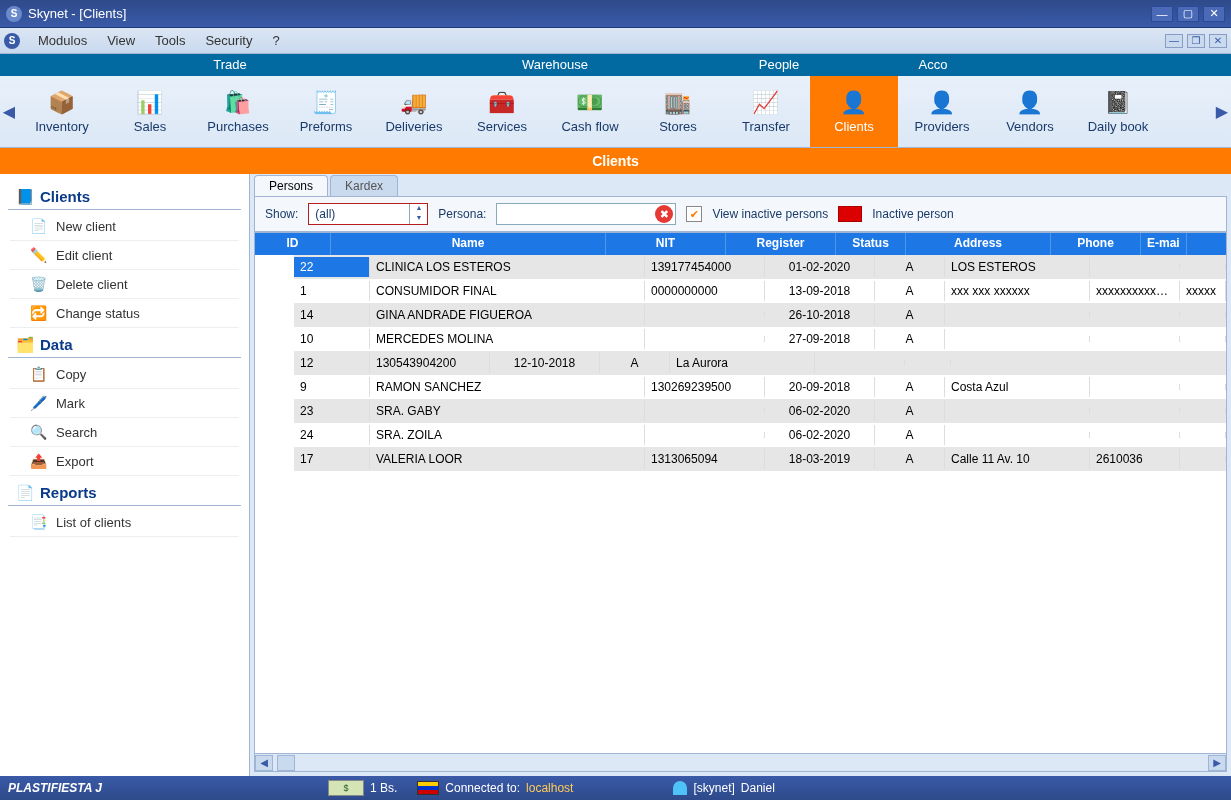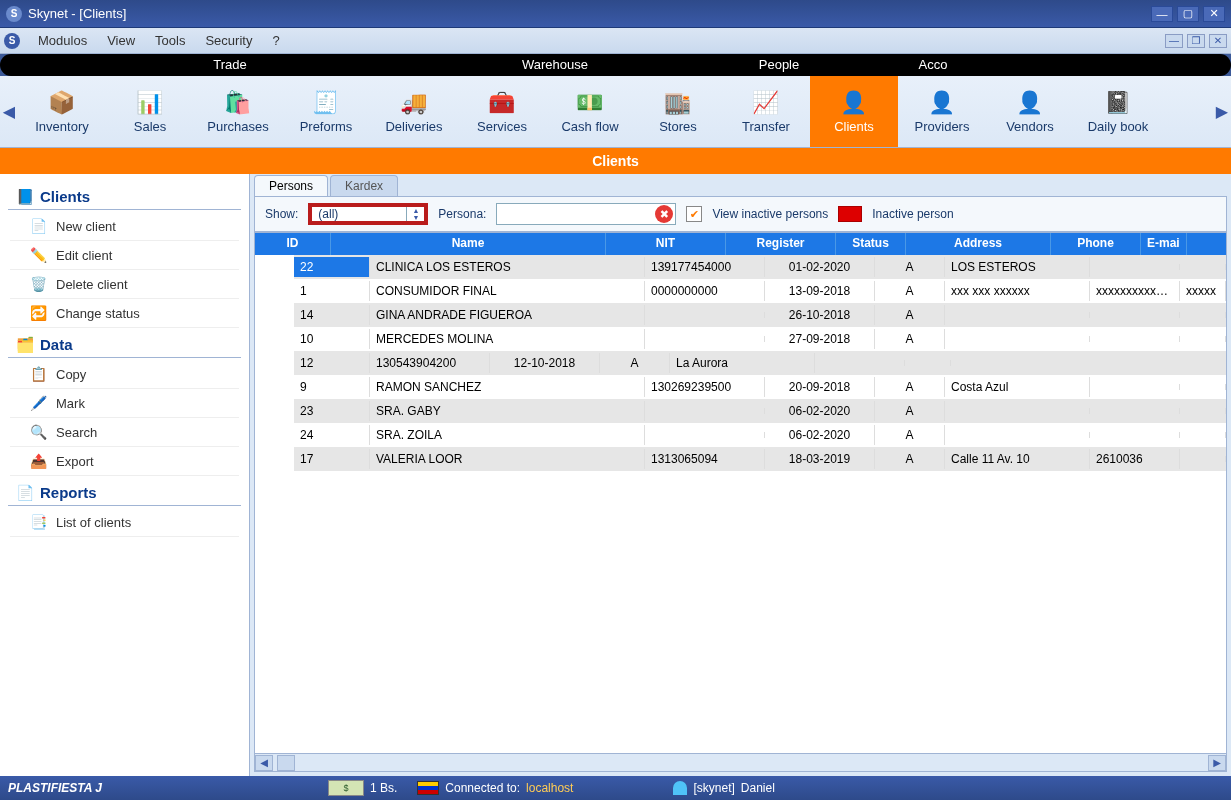--- a/index.html
+++ b/index.html
@@ -21,40 +21,40 @@
 .titlebar .app-icon{width:16px;height:16px;border-radius:50%;background:#6a8acc;display:inline-flex;align-items:center;justify-content:center;color:#fff;font-weight:bold;font-size:10px;margin-right:6px;}
 .titlebar-title{flex:1;font-size:13px;}
 .win-controls{display:flex;gap:4px;}
 .win-btn{width:22px;height:16px;background:#4a6ab8;color:#fff;font-size:11px;display:flex;align-items:center;justify-content:center;border:1px solid #2a4a98;cursor:pointer;}
 .win-btn.close{background:#4a6ab8;}
 .menubar{height:26px;background:linear-gradient(#dbe6f4,#c9d9ee);display:flex;align-items:center;padding:0 4px;border-bottom:1px solid #a0b4d4;}
 .menubar .menu-icon{width:16px;height:16px;border-radius:50%;background:#3a5aa8;color:#fff;display:inline-flex;align-items:center;justify-content:center;font-size:10px;font-weight:bold;margin-right:8px;}
 .menu-item{padding:4px 10px;color:#333;cursor:pointer;}
 .mdi-controls{margin-left:auto;display:flex;gap:4px;}
 .mdi-btn{width:18px;height:14px;background:#c9d9ee;border:1px solid #8a9cc4;font-size:10px;display:flex;align-items:center;justify-content:center;cursor:pointer;color:#3a5aa8;}
-.ribbon-tabs{height:22px;background:#000000;display:flex;color:#fff;font-weight:normal;border-radius:11px;}
+.ribbon-tabs{height:22px;background:#0369a1;display:flex;color:#fff;font-weight:normal;}
 .ribbon-tab{padding:3px 0;text-align:center;cursor:pointer;font-size:13px;}
 .ribbon{height:72px;background:linear-gradient(#e8f0fa,#dce8f6);display:flex;align-items:stretch;border-bottom:1px solid #a0b4d4;position:relative;}
 .ribbon-arrow{width:18px;display:flex;align-items:center;justify-content:center;color:#3a5aa8;font-size:16px;cursor:pointer;}
 .ribbon-item{width:88px;display:flex;flex-direction:column;align-items:center;justify-content:center;cursor:pointer;color:#1a3a6a;font-size:13px;}
 .ribbon-item.active{background:#ff7a00;color:#fff;}
 .ribbon-item .ri-icon{width:30px;height:28px;display:flex;align-items:center;justify-content:center;font-size:22px;margin-bottom:2px;}
 .section-title{height:26px;background:#ff7a00;color:#fff;text-align:center;font-size:14px;font-weight:bold;display:flex;align-items:center;justify-content:center;}
 .content{flex:1;display:flex;background:#e8f0fa;overflow:hidden;}
 .sidebar{width:262px;background:#fff;border-right:1px solid #a0b4d4;padding:6px 0;display:flex;flex-direction:column;overflow:auto;}
 .side-header{display:flex;align-items:center;padding:4px 10px;color:#0a3a8a;font-weight:bold;font-size:15px;border-bottom:1px solid #a0b4d4;margin:4px 8px 2px;}
 .side-header .sh-icon{width:16px;height:16px;margin-right:6px;display:inline-flex;align-items:center;justify-content:center;}
 .side-item{display:flex;align-items:center;padding:5px 12px 5px 20px;color:#333;cursor:pointer;font-size:13px;border-bottom:1px solid #eee;margin:0 10px;}
 .side-item .si-icon{width:18px;height:18px;margin-right:8px;display:inline-flex;align-items:center;justify-content:center;font-size:14px;}
 .main{flex:1;display:flex;flex-direction:column;background:#dce8f6;}
 .tabs{height:22px;display:flex;align-items:flex-end;background:#dce8f6;padding-left:4px;}
 .tab{padding:3px 14px;background:#c9d9ee;border:1px solid #a0b4d4;border-bottom:none;border-radius:4px 4px 0 0;margin-right:2px;font-size:12px;cursor:pointer;color:#555;}
 .tab.active{background:#f4f8fc;color:#000;}
 .filter-bar{height:36px;background:#f4f8fc;border:1px solid #a0b4d4;margin:0 4px;display:flex;align-items:center;padding:0 10px;gap:10px;font-size:12px;color:#1a3a6a;}
-.filter-bar .combo{display:flex;align-items:center;border:4px solid #b91c1c;background:#fff;height:22px;width:120px;position:relative;}
+.filter-bar .combo{display:flex;align-items:center;border:1px solid #b91c1c;background:#fff;height:22px;width:120px;position:relative;}
 .filter-bar .combo span{padding:0 6px;flex:1;}
 .filter-bar .spinner{width:18px;height:100%;border-left:1px solid #8ab;display:flex;flex-direction:column;}
 .filter-bar .spinner div{flex:1;font-size:7px;text-align:center;color:#3a5aa8;line-height:1;}
 .filter-bar .txt-search{display:flex;align-items:center;border:1px solid #8ab;background:#fff;height:22px;width:180px;position:relative;}
 .filter-bar .clear-x{width:18px;height:18px;background:#e53935;border-radius:50%;color:#fff;display:flex;align-items:center;justify-content:center;font-size:11px;margin-right:2px;cursor:pointer;}
 .chk{width:16px;height:16px;border:1px solid #888;background:#fff;display:inline-flex;align-items:center;justify-content:center;font-size:11px;color:#ff7a00;}
 .legend-swatch{width:24px;height:16px;background:#d00;border:1px solid #a00;}
 .grid{flex:1;margin:0 4px 4px;border:1px solid #a0b4d4;background:#fff;display:flex;flex-direction:column;overflow:hidden;}
 .grid-head{display:flex;background:#1d78e6;color:#fff;font-weight:bold;font-size:12px;height:22px;}
 .grid-head .gh, .grid-row .gc{padding:3px 6px;border-right:1px solid #4a98e6;white-space:nowrap;overflow:hidden;text-overflow:ellipsis;}

